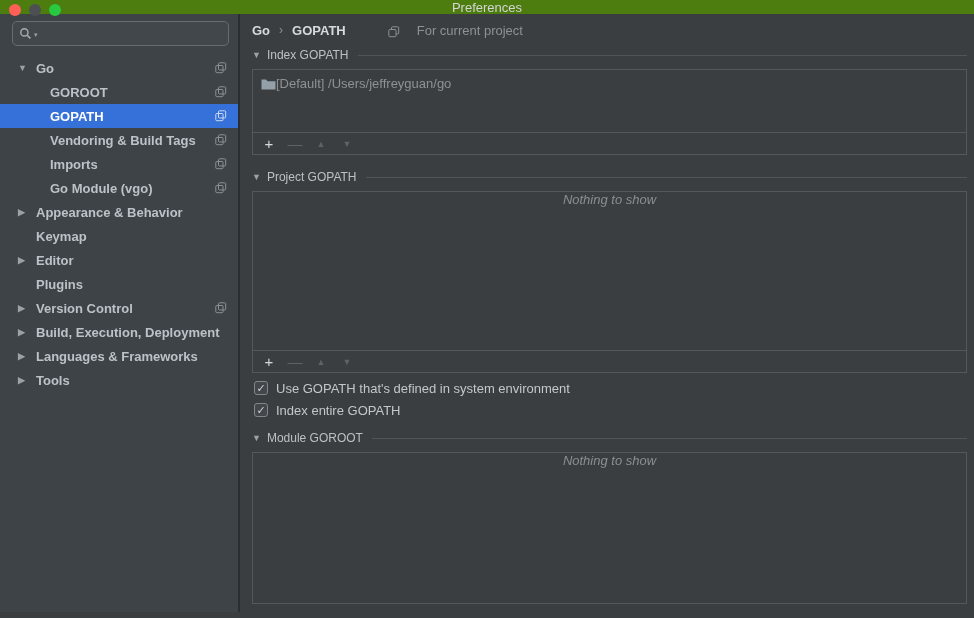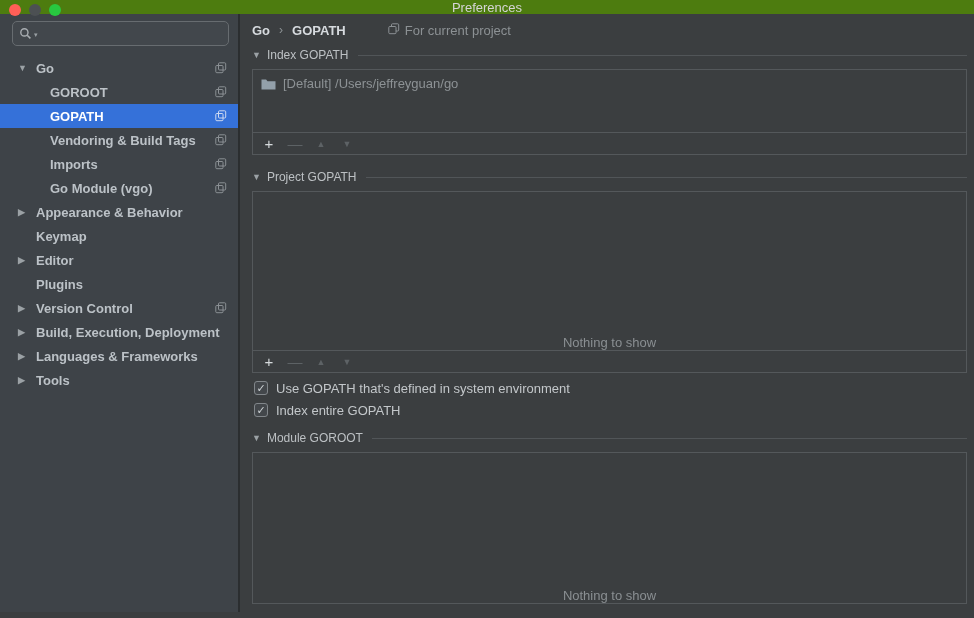--- a/index.html
+++ b/index.html
@@ -34,35 +34,35 @@
   .tree-row.lvl1 { padding-left:50px;align-items:center; }
   .tree-row .badge { margin-left:auto; display:flex; color:#8b9094; }
   .tree-row.selected { background:#3571d9; color:#ffffff; }
   .tree-row.selected .badge { color:#cdd9f1; }
 
   
   .main { flex:1; display:flex; flex-direction:column; padding:0 7px 8px 12px; min-width:0; }
   .breadcrumb { height:32px; display:flex; align-items:center; font-size:13px; flex-shrink:0; }
   .crumb { font-weight:bold; color:#d6dade; }
   .crumb-sep { margin:0 9px; color:#8d9295; font-size:12px; }
-  .scope { margin-left:42px; display:flex; align-items:flex-start; gap:5px; color:#8c9194; }
+  .scope { margin-left:42px; display:flex; align-items:flex-end; gap:17px; color:#8c9194; }
 
   .section-header { display:flex; align-items:center; height:18px; font-size:12px; color:#bcc0c3; flex-shrink:0; }
   .tri { font-size:9px; color:#9ba1a5; margin-right:6px; }
   .rule { flex:1; height:1px; background:#515558; margin-left:9px; }
 
   .panel { border:1px solid #54585b; margin-top:5px; display:flex; flex-direction:column; flex-shrink:0; }
   .panel .list { background:#3b3e40; }
-  .panel .list.center { display:flex; align-items:flex-end; justify-content:center; }
+  .panel .list.center { display:flex; align-items:flex-start; justify-content:center;font-style:italic; }
   .toolbar { border-top:1px solid #54585b; height:22px; display:flex; align-items:center; padding-left:3px; }
   .tbtn { width:26px; text-align:center; color:#d6dadd; font-size:15px; line-height:20px; }
   .tbtn.disabled { color:#5d6265; }
   .tbtn.small { font-size:9px; }
 
-  .entry-row { display:flex; align-items:center; gap:7px; padding:6px 8px 0 8px; font-size:13px; color:#8d9295; }
+  .entry-row { display:flex; align-items:center; padding:6px 8px 0 8px; font-size:13px; color:#8d9295; }
   .empty { color:#8a8f92; font-size:13px; }
 
   .checkrow { display:flex; align-items:center; gap:8px; height:22px; font-size:13px; color:#c3c7ca; padding-left:2px; flex-shrink:0; }
   .checkrow.first { margin-top:4px; }
   .cbox { width:14px; height:14px; border:1px solid #81868a; border-radius:3px; background:#43474b; color:#ced3d6; font-size:11px; line-height:12px; text-align:center; flex-shrink:0; }
 
   .panel.grow { flex:1; }
   .panel.grow .list { flex:1; }
   .mt14 { margin-top:13px; }
   .mt8  { margin-top:8px; }

